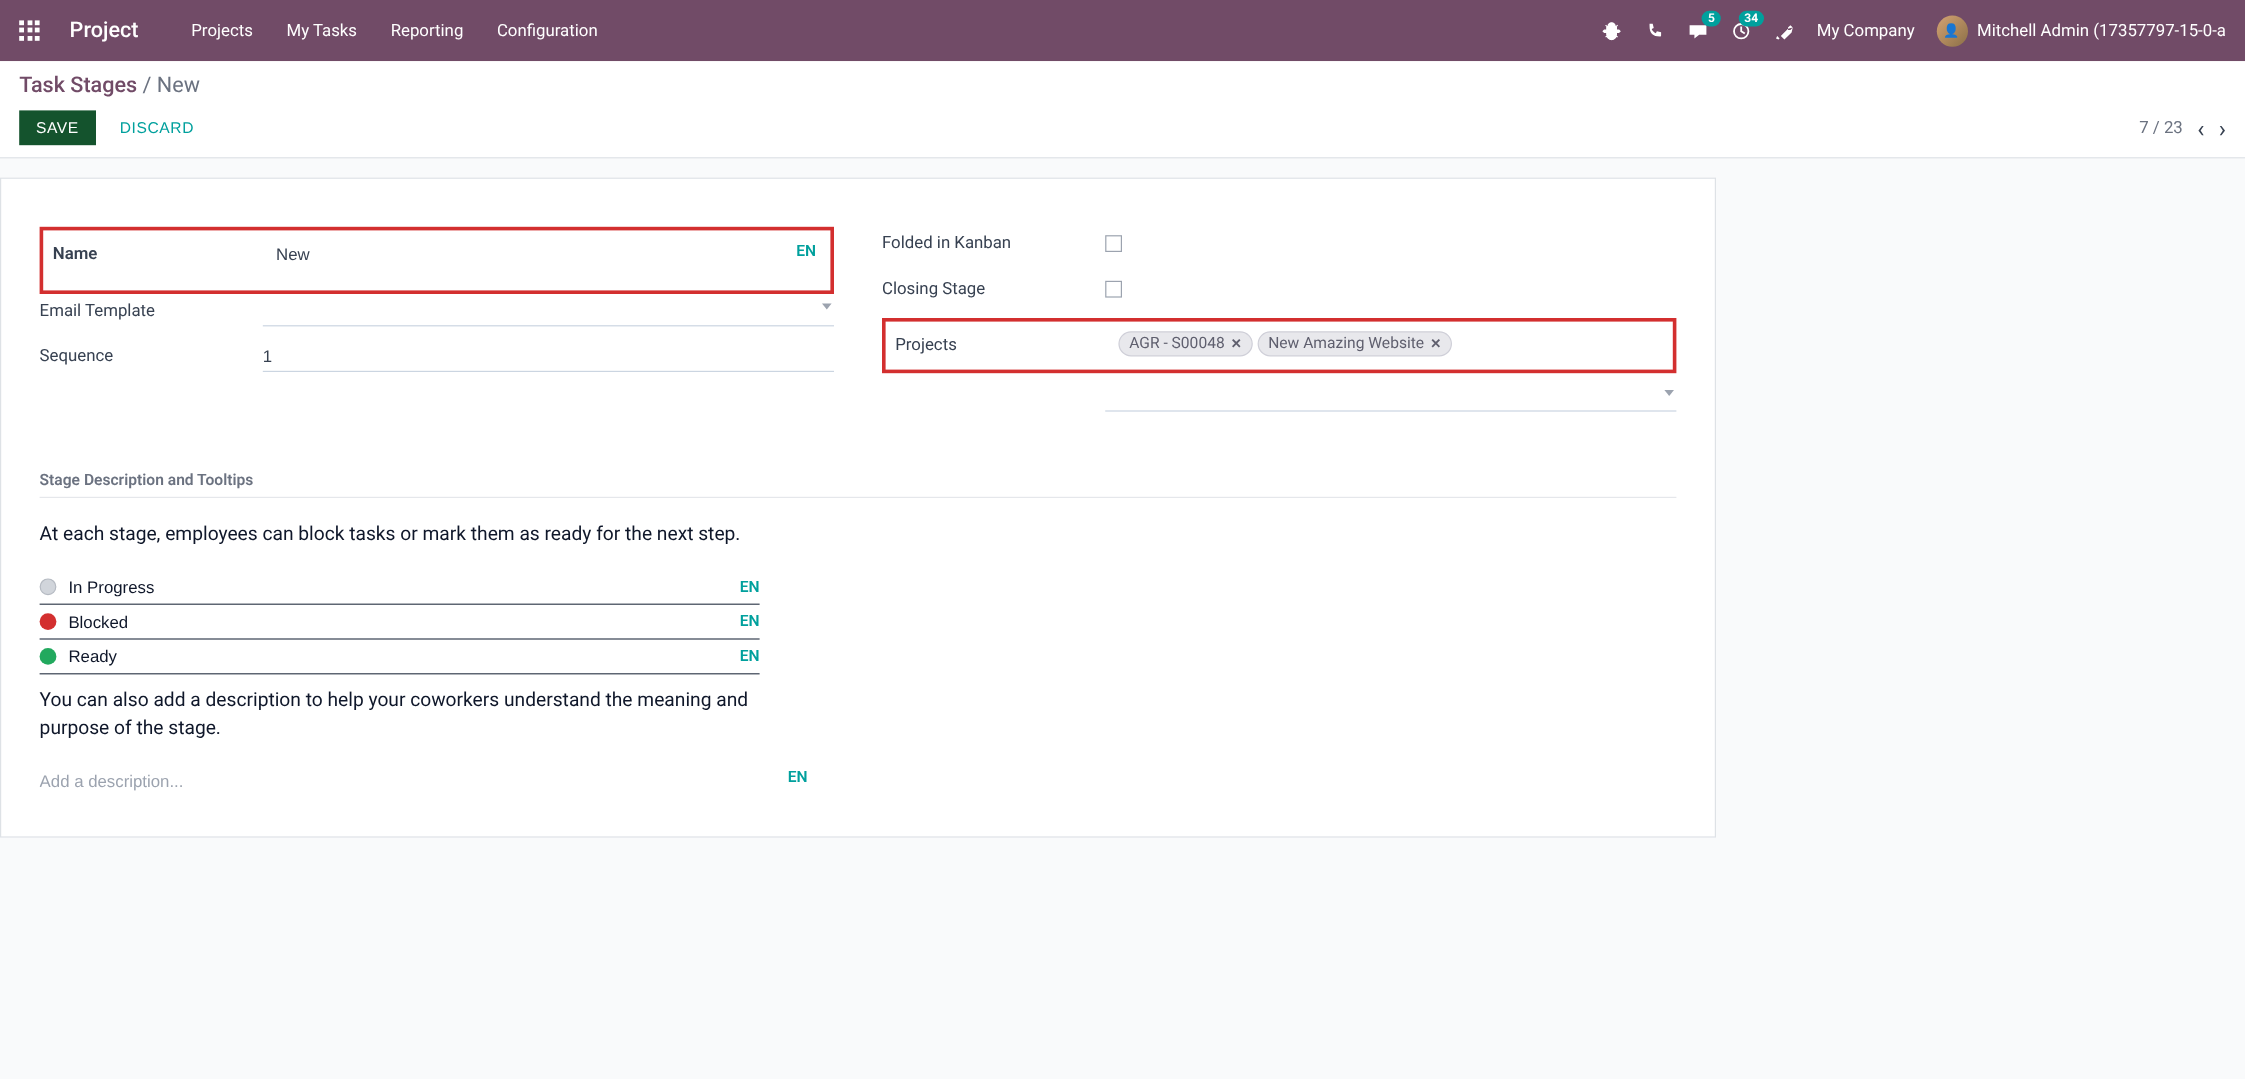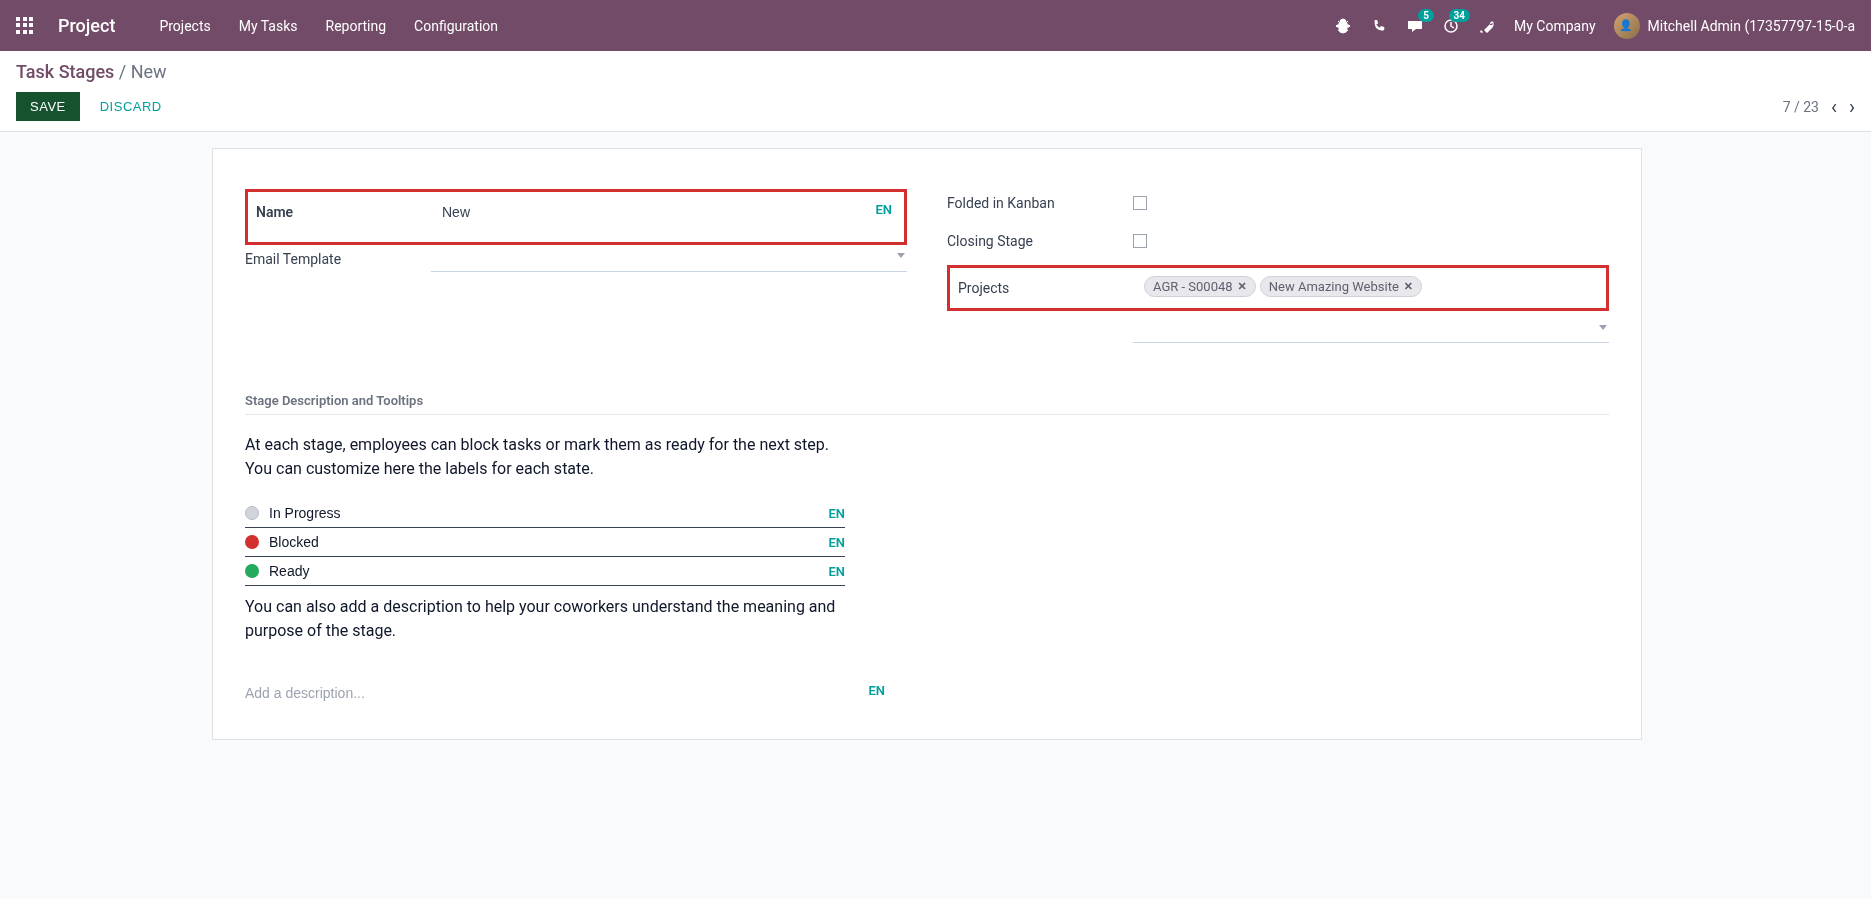--- a/index.html
+++ b/index.html
@@ -59,21 +59,21 @@
 }
 .btn-secondary {
   background: transparent; color: #00a09d; border: none;
   padding: 7px 14px; font-weight: 500; letter-spacing: 0.5px;
   cursor: pointer; font-size: 13px; margin-left: 6px;
 }
 .pager { margin-left: auto; display: flex; align-items: center; gap: 12px; color: #6b7280; }
 .pager-arrow { cursor: pointer; font-size: 20px; color: #374151; user-select: none; }
 
 
-.sheet-wrap { padding: 0 17px 30px 0; display: flex; justify-content: center; }
+.sheet-wrap { padding: 0 17px 30px 0; display: flex; justify-content: flex-start; }
 .sheet {
   background: #fff; border: 1px solid #dee2e6;
   width: 1430px; max-width: calc(100% - 32px);
   margin-top: 16px; padding: 40px 32px 32px 32px;
 }
 .form-columns { display: flex; gap: 40px; }
 .form-col { flex: 1; }
 .form-row { display: flex; align-items: center; margin-bottom: 10px; min-height: 28px; }
 .form-label { width: 186px; font-size: 14px; color: #374151; flex-shrink: 0; }
 .form-label.bold { font-weight: 600; }
@@ -130,21 +130,21 @@
 .state-dot { width: 14px; height: 14px; border-radius: 50%; flex-shrink: 0; }
 .dot-grey { background: #d1d5db; border: 1px solid #b5bac2; }
 .dot-red { background: #d32f2f; }
 .dot-green { background: #22a95e; }
 .state-label {
   flex: 1; border: none; font-size: 14px; color: #0f172a;
   outline: none; background: transparent;
 }
 .state-lang { color: #00a09d; font-weight: 600; font-size: 13px; cursor: pointer; }
 
-.desc-area { margin-top: 36px; max-width: 640px; position: relative; }
+.desc-area { margin-top: 18px; max-width: 640px; position: relative; }
 .desc-input { border: none; outline: none; width: 100%; font-size: 14px; color: #9ca3af; padding: 6px 0; background: transparent; }
 .desc-input::placeholder { color: #9ca3af; }
 .desc-lang { position: absolute; right: 0; top: 4px; color: #00a09d; font-weight: 600; font-size: 13px; cursor: pointer; }
 </style>
 </head>
 <body>
 
 <div class="navbar">
   <div class="navbar-left">
     <div class="apps-icon">
@@ -234,20 +234,26 @@
               <input class="input-underline" style="border-bottom: none;" value="New">
               <span class="lang-tag">EN</span>
             </div>
           </div>
         </div>
         <div class="form-row">
           <div class="form-label">Email Template</div>
           <div class="form-field">
             <input class="input-underline" value="" style="">
             <div class="dropdown-caret"></div>
+          </div>
+        </div>
+        <div class="form-row">
+          <div class="form-label">Sequence</div>
+          <div class="form-field">
+            <input class="input-underline" value="1" style="">
           </div>
         </div>
       </div>
 
       <div class="form-col">
         <div class="form-row">
           <div class="form-label">Folded in Kanban</div>
           <div class="form-field">
               <div class="checkbox"></div>
             </div>
@@ -282,21 +288,20 @@
               <div class="dropdown-caret" style="right:2px; top:10px;"></div>
             </div>
           </div>
         </div>
       </div>
     </div>
 
     <div class="section-title">Stage Description and Tooltips</div>
     <hr class="section-divider">
     <div class="section-text">At each stage, employees can block tasks or mark them as ready for the next step.</div>
-    <div class="section-text">You can customize here the labels for each state.</div>
 
     <div class="state-rows">
       <div class="state-row">
         <div class="state-dot dot-grey"></div>
         <input class="state-label" value="In Progress" style="">
         <span class="state-lang">EN</span>
       </div>
       <div class="state-row">
         <div class="state-dot dot-red"></div>
         <input class="state-label" value="Blocked" style="">

